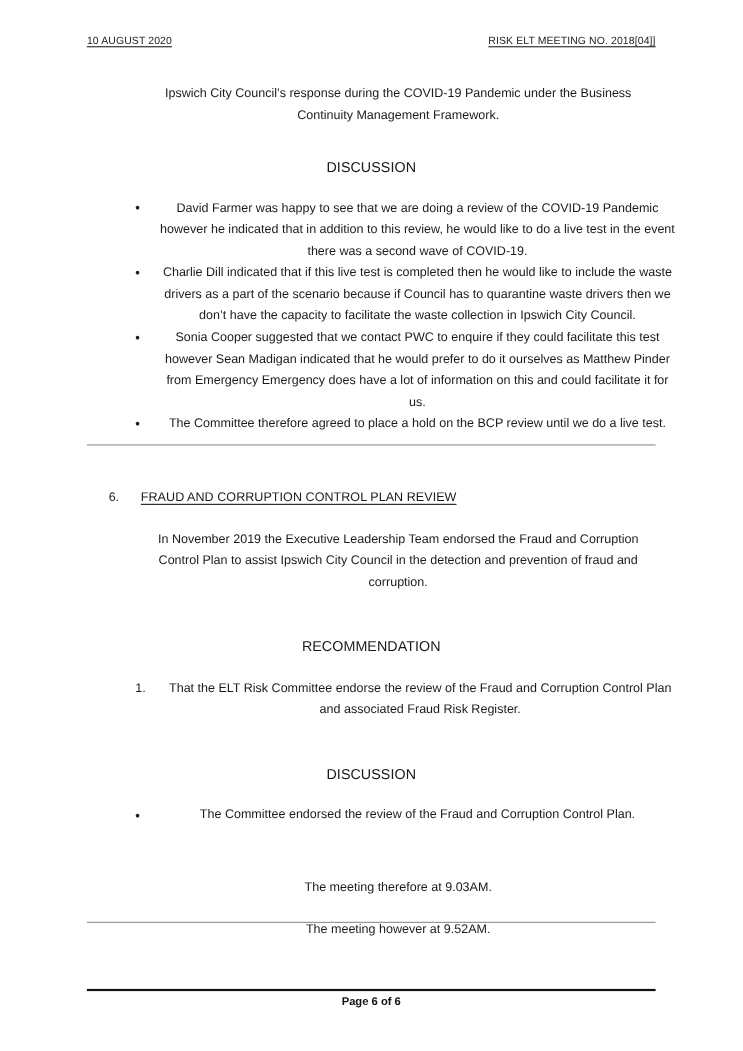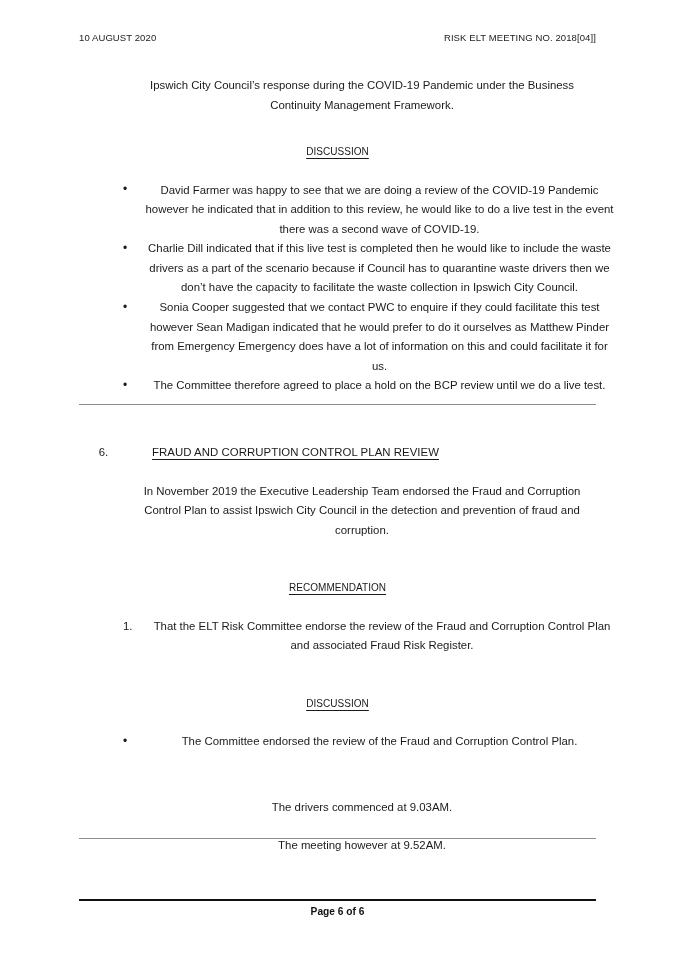--- a/index.html
+++ b/index.html
@@ -25,20 +25,21 @@
     left: 79px;
     width: 517px;
     display: flex;
     justify-content: space-between;
     align-items: baseline;
     font-size: 9.5px;
     letter-spacing: 0.1px;
     color: #222;
   }
   .doc-header span {
+    text-decoration: underline;
     text-underline-offset: 2px;
   }
 
   
   .body {
     position: absolute;
     top: 76px;
     left: 79px;
     width: 517px;
     font-size: 11.4px;
@@ -47,22 +48,21 @@
     text-align: center;
   }
 
   .indent-para {
     margin: 0 0 0 49px;
     width: 468px;
   }
 
   .section-label {
     margin: 0;
-    font-size: 10px;
-    text-decoration: underline;
+    font-size: 13px;
     text-underline-offset: 2.5px;
     letter-spacing: 0.05px;
   }
 
   .spacer-lg { height: 27px; }
   .spacer-md { height: 19px; }
   .spacer-sm { height: 11px; }
   .spacer-xs { height: 8px; }
 
   
@@ -126,21 +126,20 @@
   .section-num {
     width: 49px;
     flex: 0 0 49px;
     font-size: 11.4px;
   }
   .section-title {
     font-size: 11.4px;
     text-decoration: underline;
     text-underline-offset: 2.5px;
     letter-spacing: 0.05px;
-    margin-left: 24px;
   }
 
   
   .major-heading {
     margin: 0 0 0 49px;
     font-size: 14.2px;
     font-weight: bold;
     text-decoration: underline;
     text-underline-offset: 3px;
     letter-spacing: 0.1px;
@@ -237,21 +236,21 @@
 
     <ul class="bullets">
       <li>The Committee endorsed the review of the Fraud and Corruption Control Plan.</li>
     </ul>
 
     <div class="spacer-md"></div>
 
 
     <div class="spacer-lg"></div>
 
-    <p class="indent-para">The drivers commenced at 9.03AM.</p>
+    <p class="indent-para">The meeting therefore at 9.03AM.</p>
 
     <div class="spacer-md"></div>
 
     <p class="indent-para">The meeting however at 9.52AM.</p>
 
   </div>
 
   <div class="footer-rule-top"></div>
   <div class="footer-rule-bottom"></div>
   <div class="footer-page">Page 6 of 6</div>

